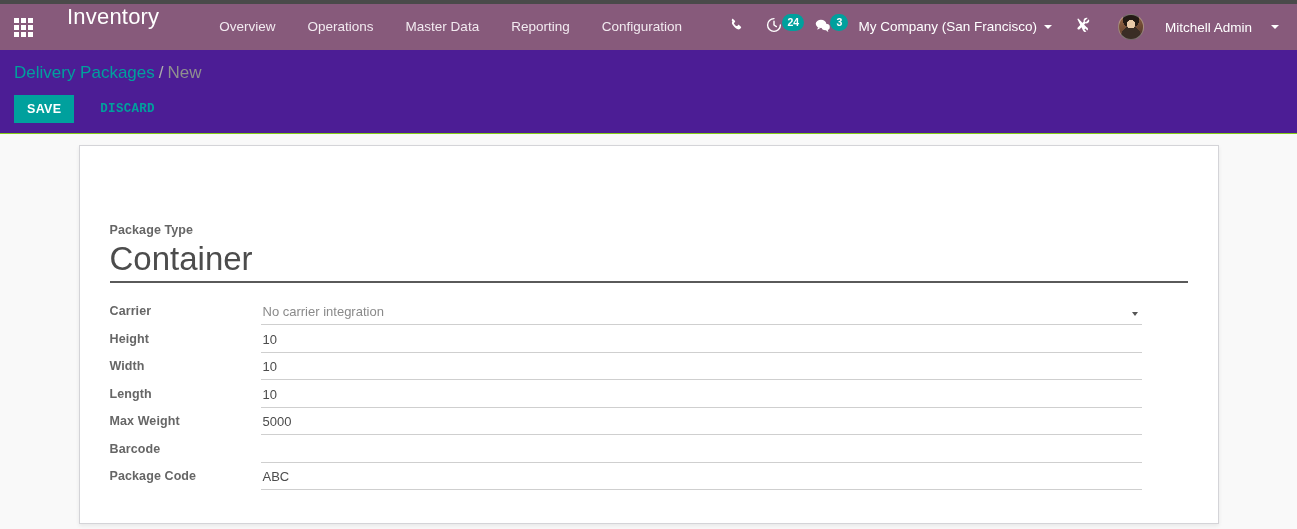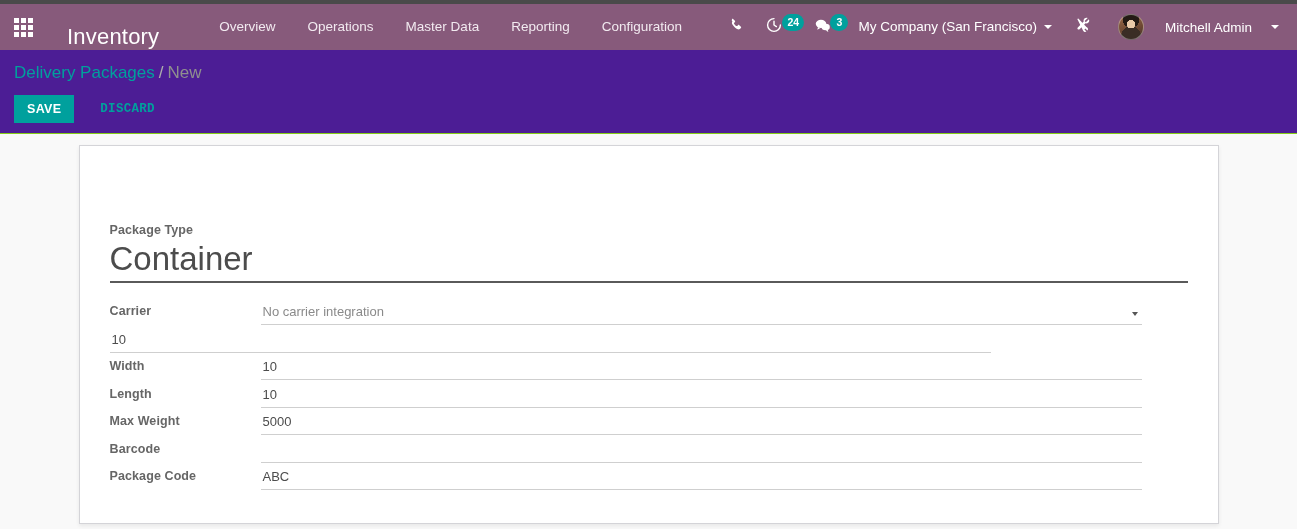--- a/index.html
+++ b/index.html
@@ -17,21 +17,21 @@
     height: 4px;
     background: #4a4a4a;
     width: 100%;
   }
 
   
   .navbar {
     height: 46px;
     background: #875a7b;
     display: flex;
-    align-items: flex-end;
+    align-items: flex-start;
     color: #ffffff;
     padding: 0 14px 0 0;
     position: relative;
   }
   .apps-toggle {
     width: 46px; height: 46px;
     display: flex; align-items: center; justify-content: center;
     cursor: pointer;
   }
   .grid-icon {
@@ -359,20 +359,21 @@
 
       <div class="field-row">
         <div class="field-label">Carrier</div>
         <div class="field-value placeholderish select-like">
           <span>No carrier integration</span>
           <span class="select-caret"></span>
         </div>
       </div>
 
       <div class="field-row">
+        <div class="field-label">Height</div>
         <div class="field-value">10</div>
       </div>
 
       <div class="field-row">
         <div class="field-label">Width</div>
         <div class="field-value">10</div>
       </div>
 
       <div class="field-row">
         <div class="field-label">Length</div>

